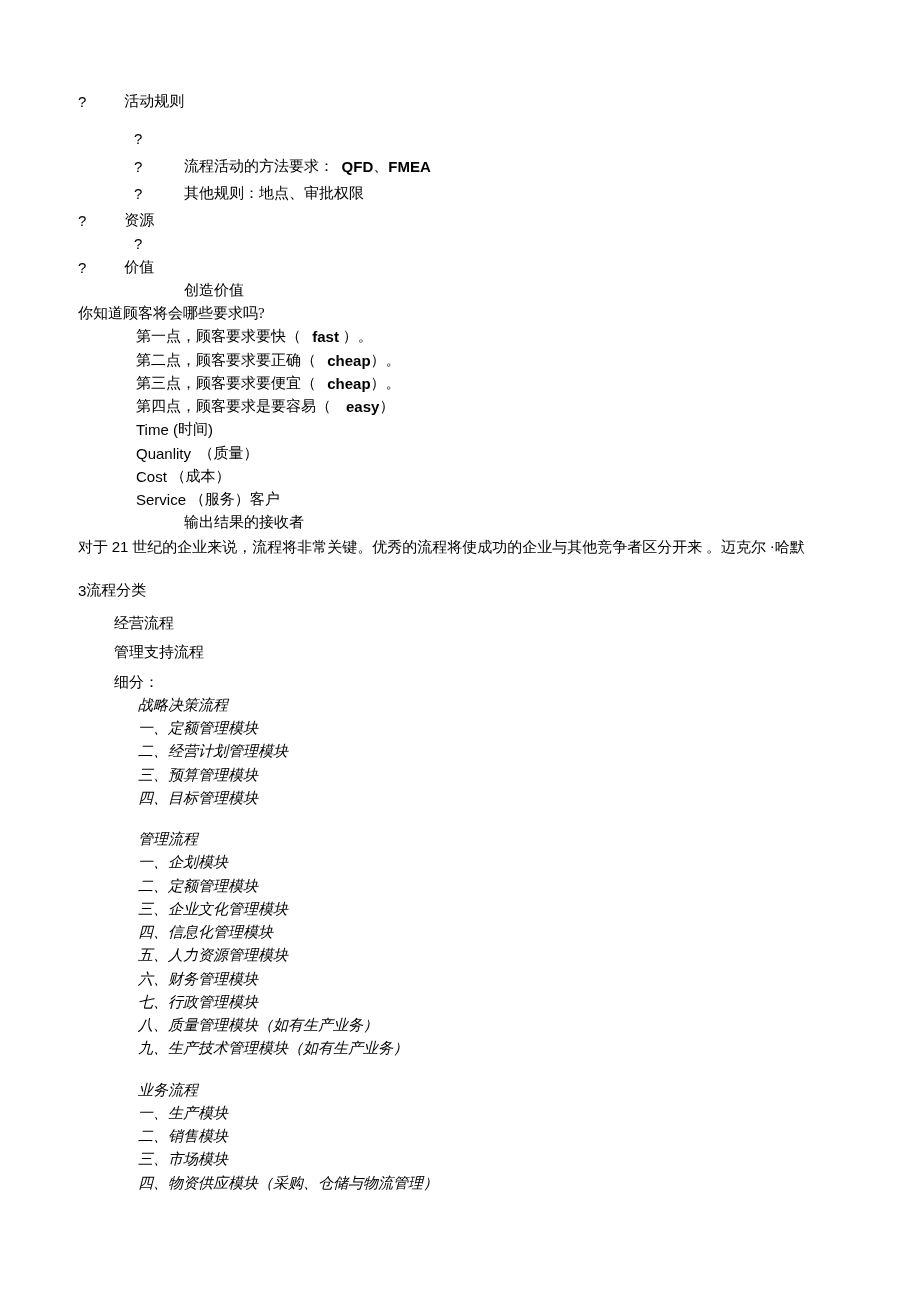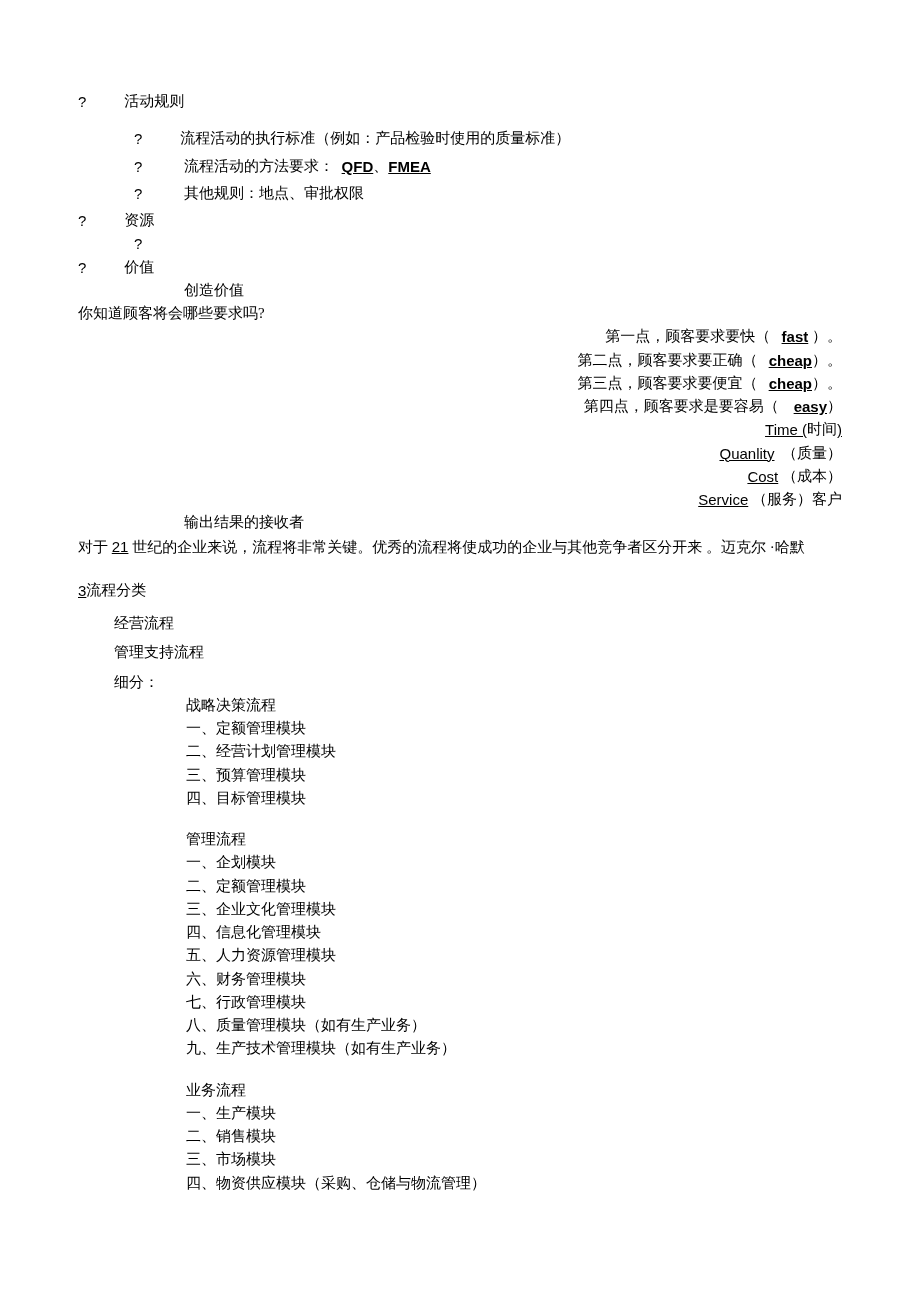--- a/index.html
+++ b/index.html
@@ -6,49 +6,48 @@
     body {
       background: #fff;
       font-family: "SimSun", "宋体", serif;
       font-size: 15px;
       color: #000;
       line-height: 1.55;
       padding: 90px 78px 60px 78px;
       width: 920px;
     }
     .q { font-family: Arial, sans-serif; }
-    .arial { font-family: Arial, sans-serif; text-decoration: underline; }
+    .arial { font-family: Arial, sans-serif; }
     .bold { font-weight: bold; }
     .row { display: flex; white-space: nowrap; }
     .gap-m { margin-bottom: 4px; }
     .ml-1 { margin-left: 56px; }
     .ml-3 { margin-left: 106px; }
-    .ml-ind { margin-left: 58px; justify-content: flex-end; }
+    .ml-ind { margin-left: 58px; }
     .ml-cat { margin-left: 36px; }
-    .ml-deep { margin-left: 108px; }
+    .ml-deep { margin-left: 60px; font-style: italic; }
     .sp { display: inline-block; width: 38px; }
     .block-gap { height: 18px; }
     .block-gap-sm { height: 10px; }
     .section-gap { height: 20px; }
     .line { white-space: normal; }
   </style>
 </head>
 <body>
 
 <div class="row gap-m">
   <span class="q">?</span>
   <span class="sp"></span>
   <span>活动规则</span>
 </div>
 <div class="block-gap-sm"></div>
 
 <div class="row ml-1 gap-m">
   <span class="q">?</span>
   <span class="sp"></span>
-  <span>流程活动的执行标准（例如：产品检验时使用的质量标准）</span>
 </div>
 
 <div class="row ml-1 gap-m">
   <span class="q">?</span>
   <span class="sp"></span>
   <span>&nbsp;</span>
   <span>流程活动的方法要求：</span>
   <span>&nbsp;&nbsp;</span>
   <span class="arial bold">QFD</span>
   <span> 、</span>

